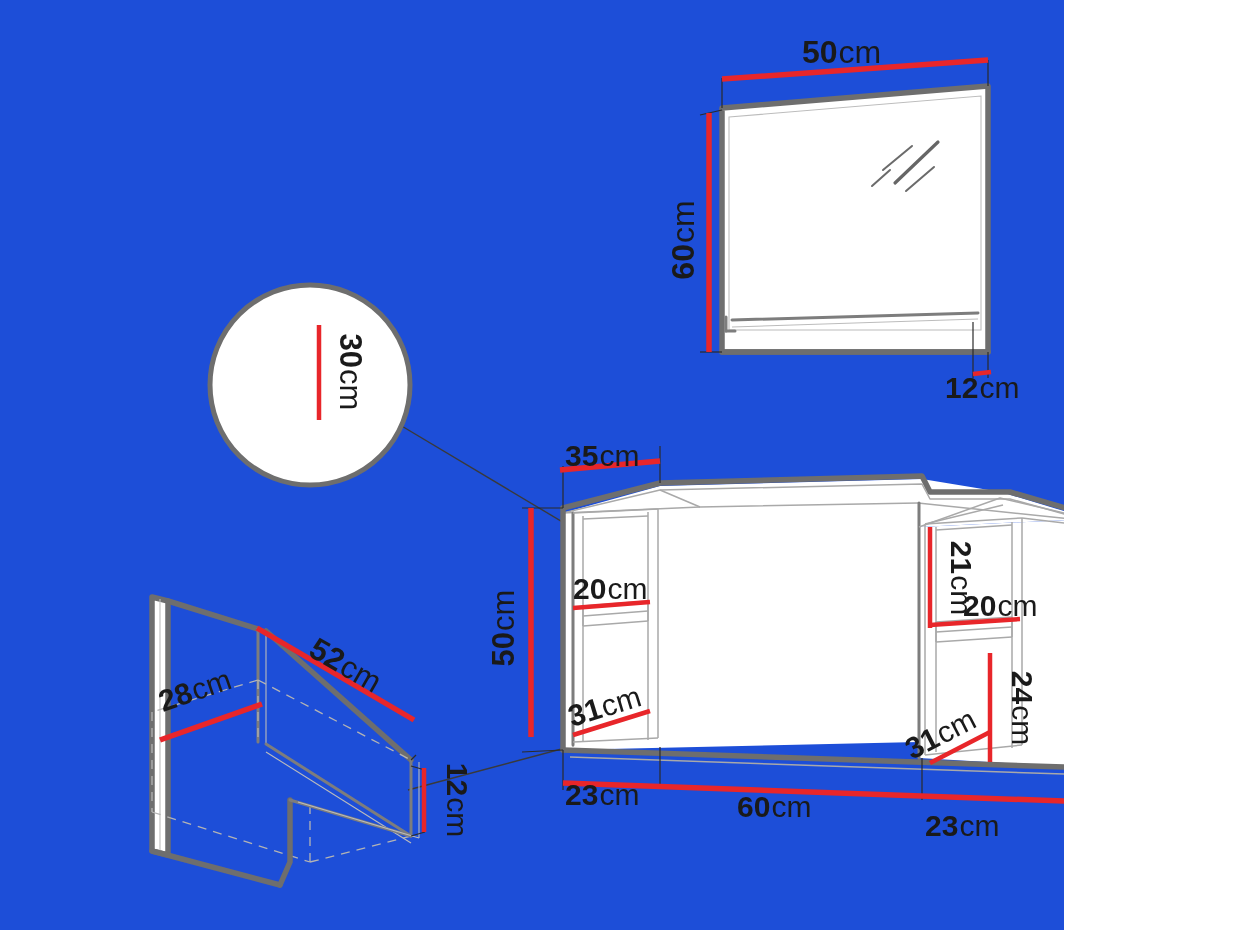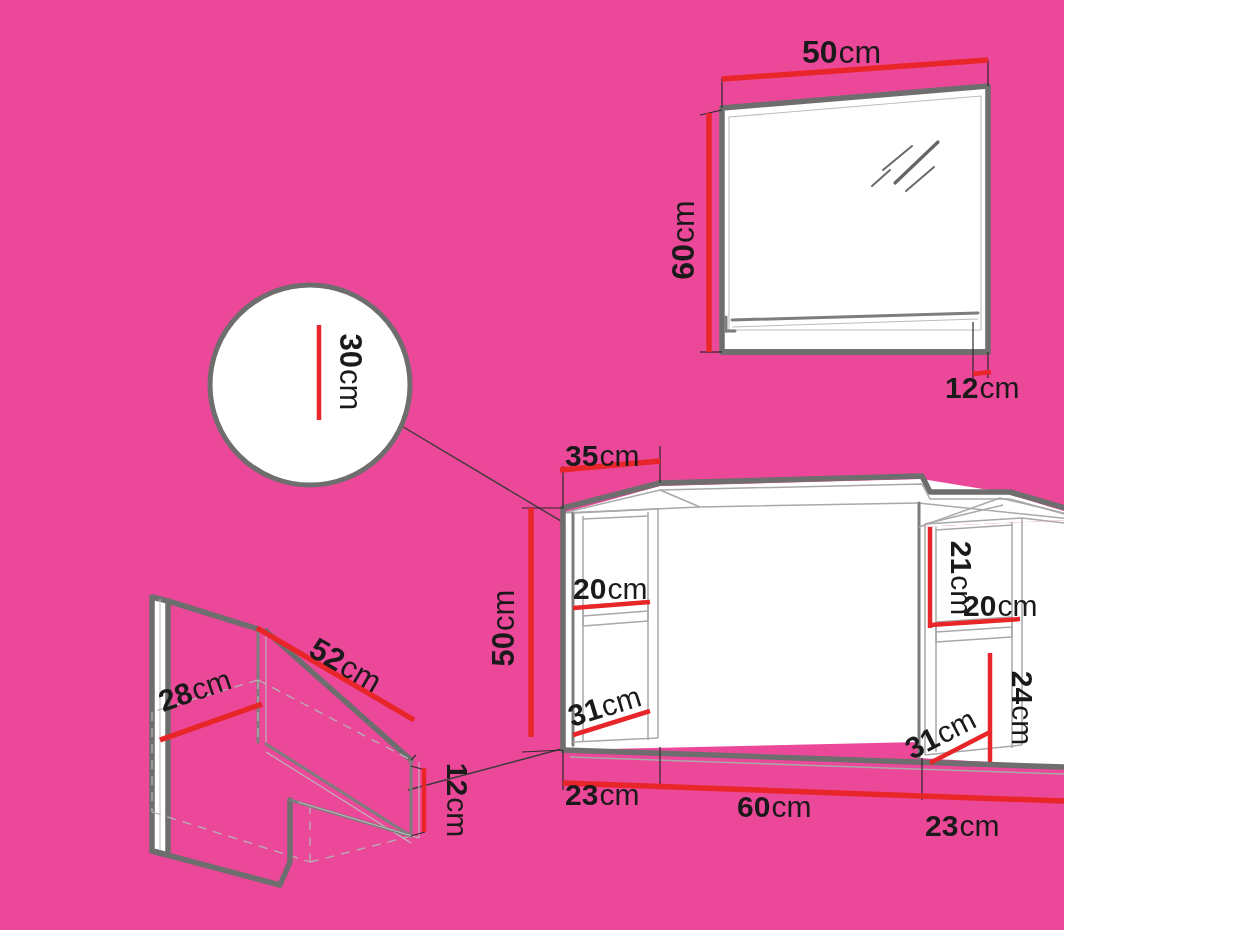--- a/index.html
+++ b/index.html
@@ -7,21 +7,21 @@
     padding: 0;
     background: #ffffff;
   }
   body {
     font-family: "Liberation Sans", sans-serif;
   }
   #stage {
     position: relative;
     width: 1064px;
     height: 930px;
-    background: #ec4899;
+    background: #1d4ed8;
     overflow: hidden;
   }
   #stage svg {
     position: absolute;
     left: 0;
     top: 0;
     width: 1240px;
     height: 930px;
   }
   .dim-text {

